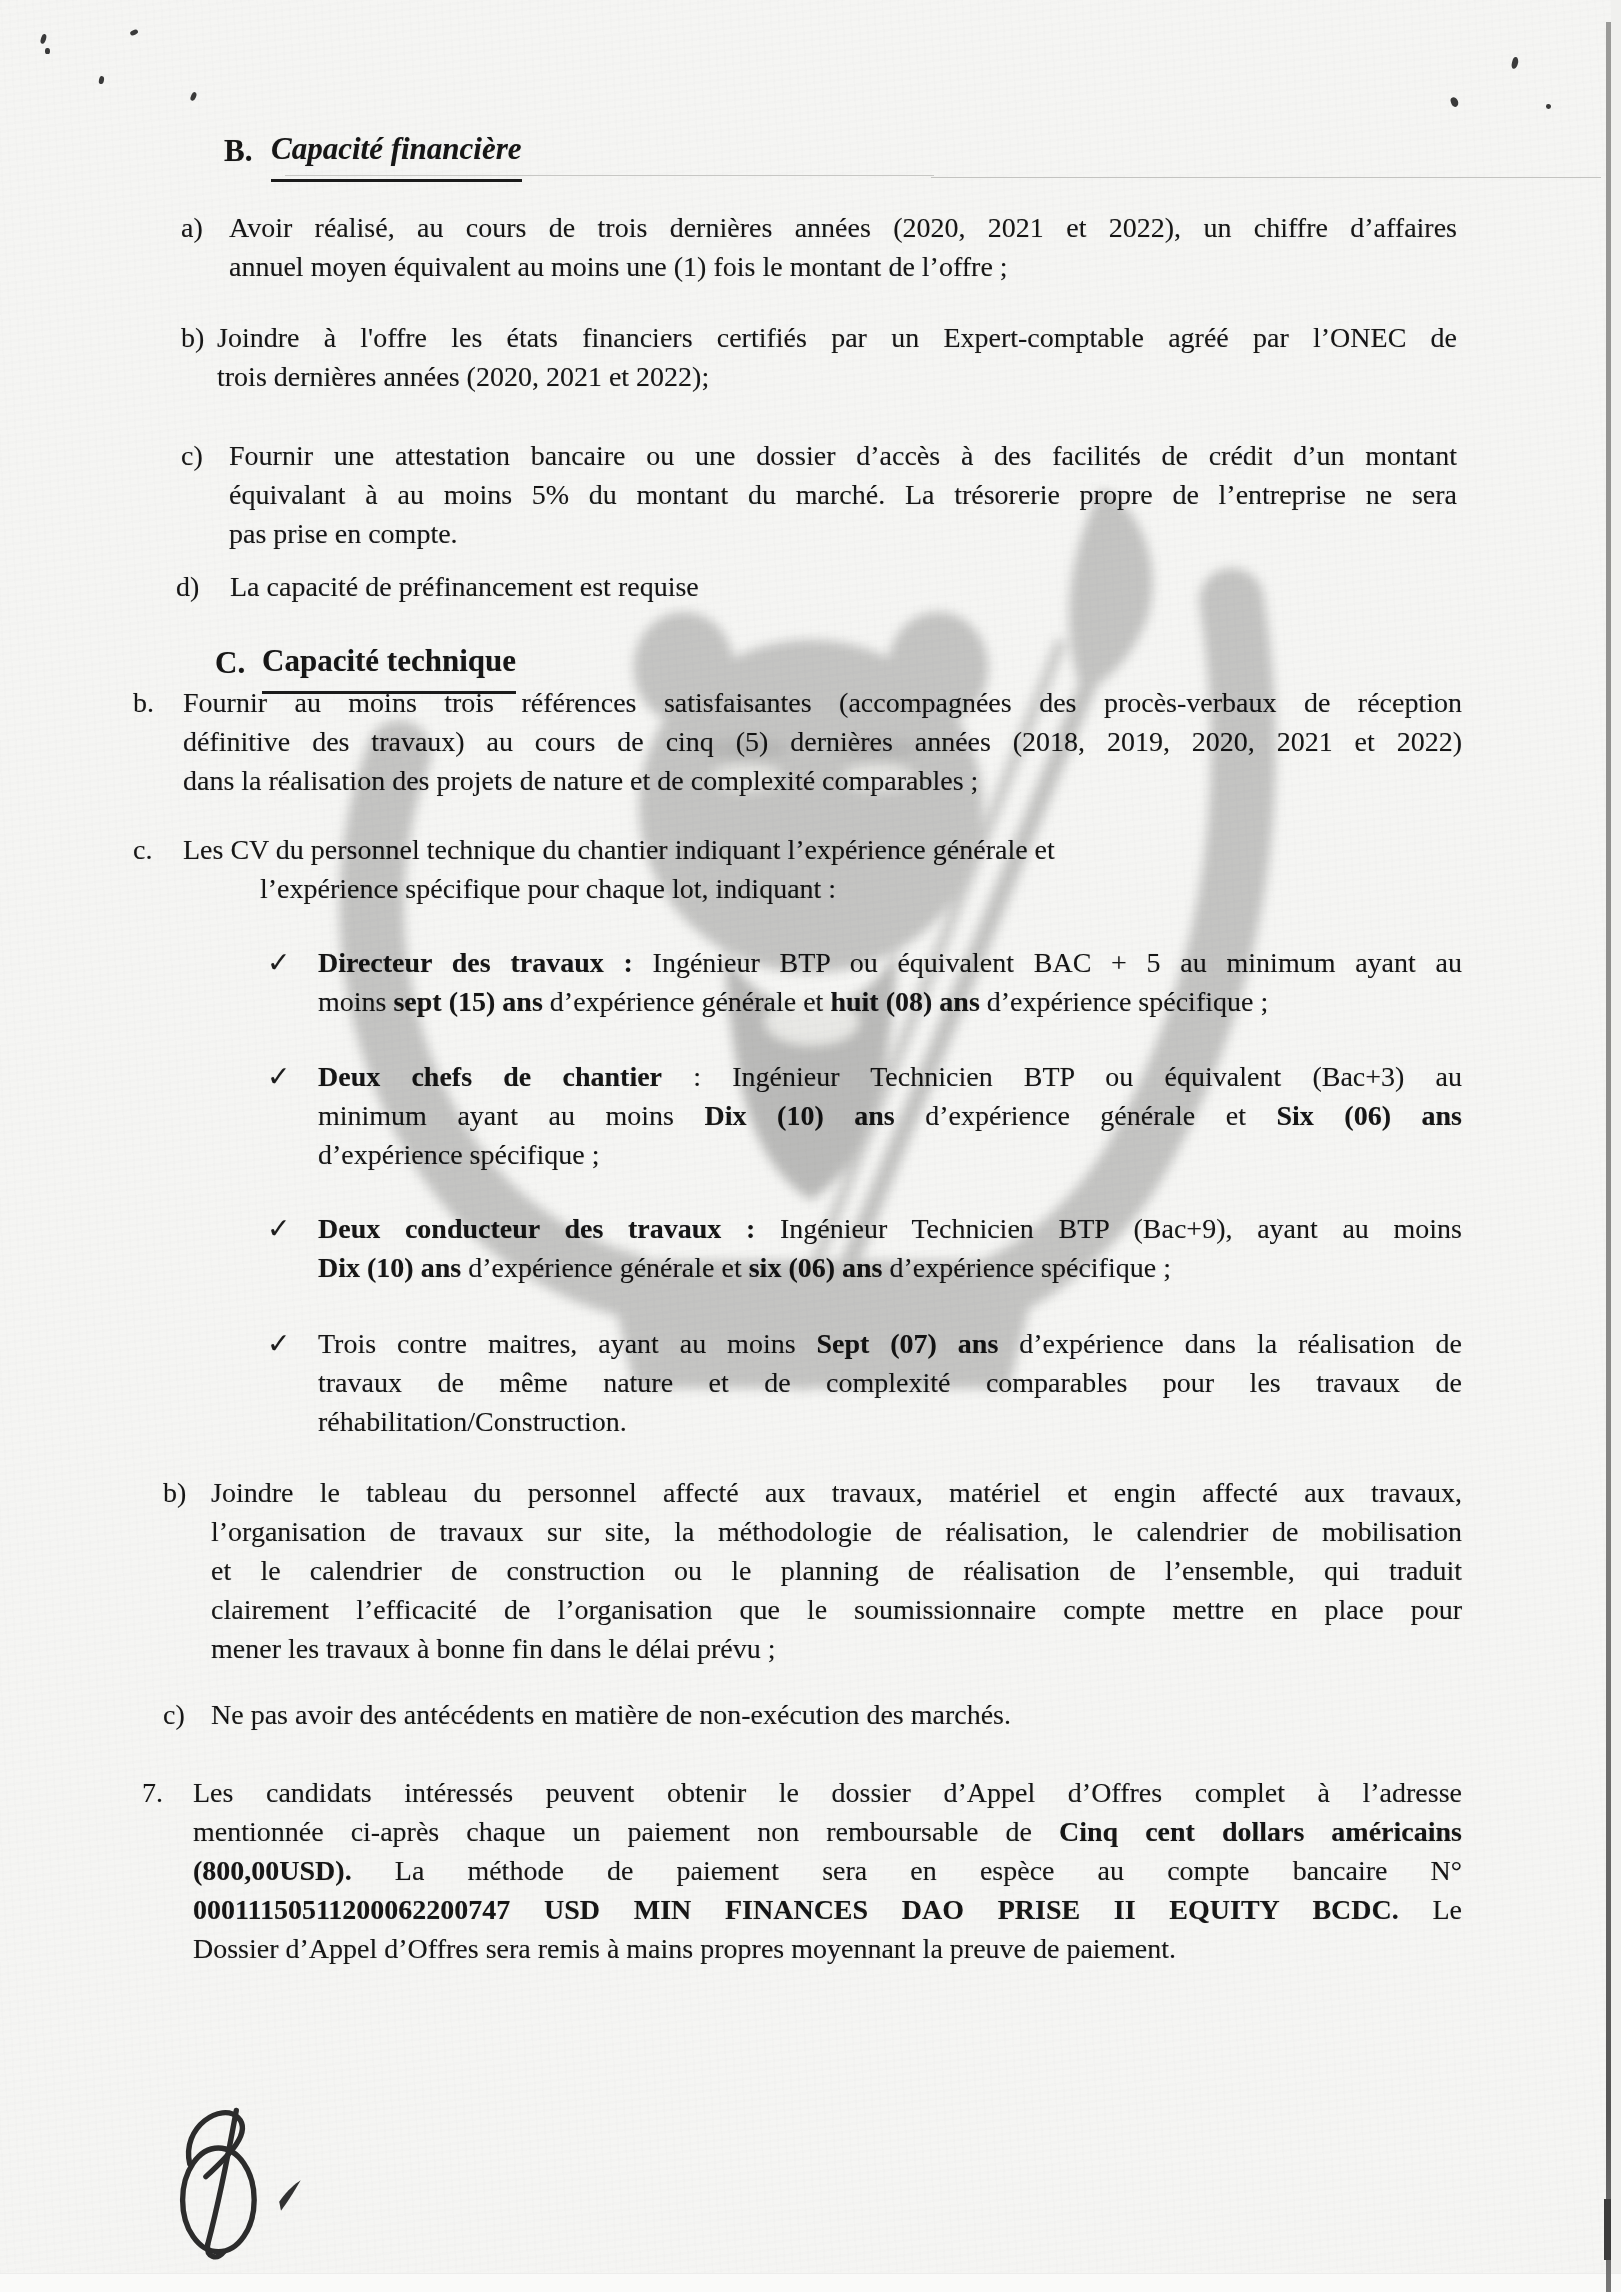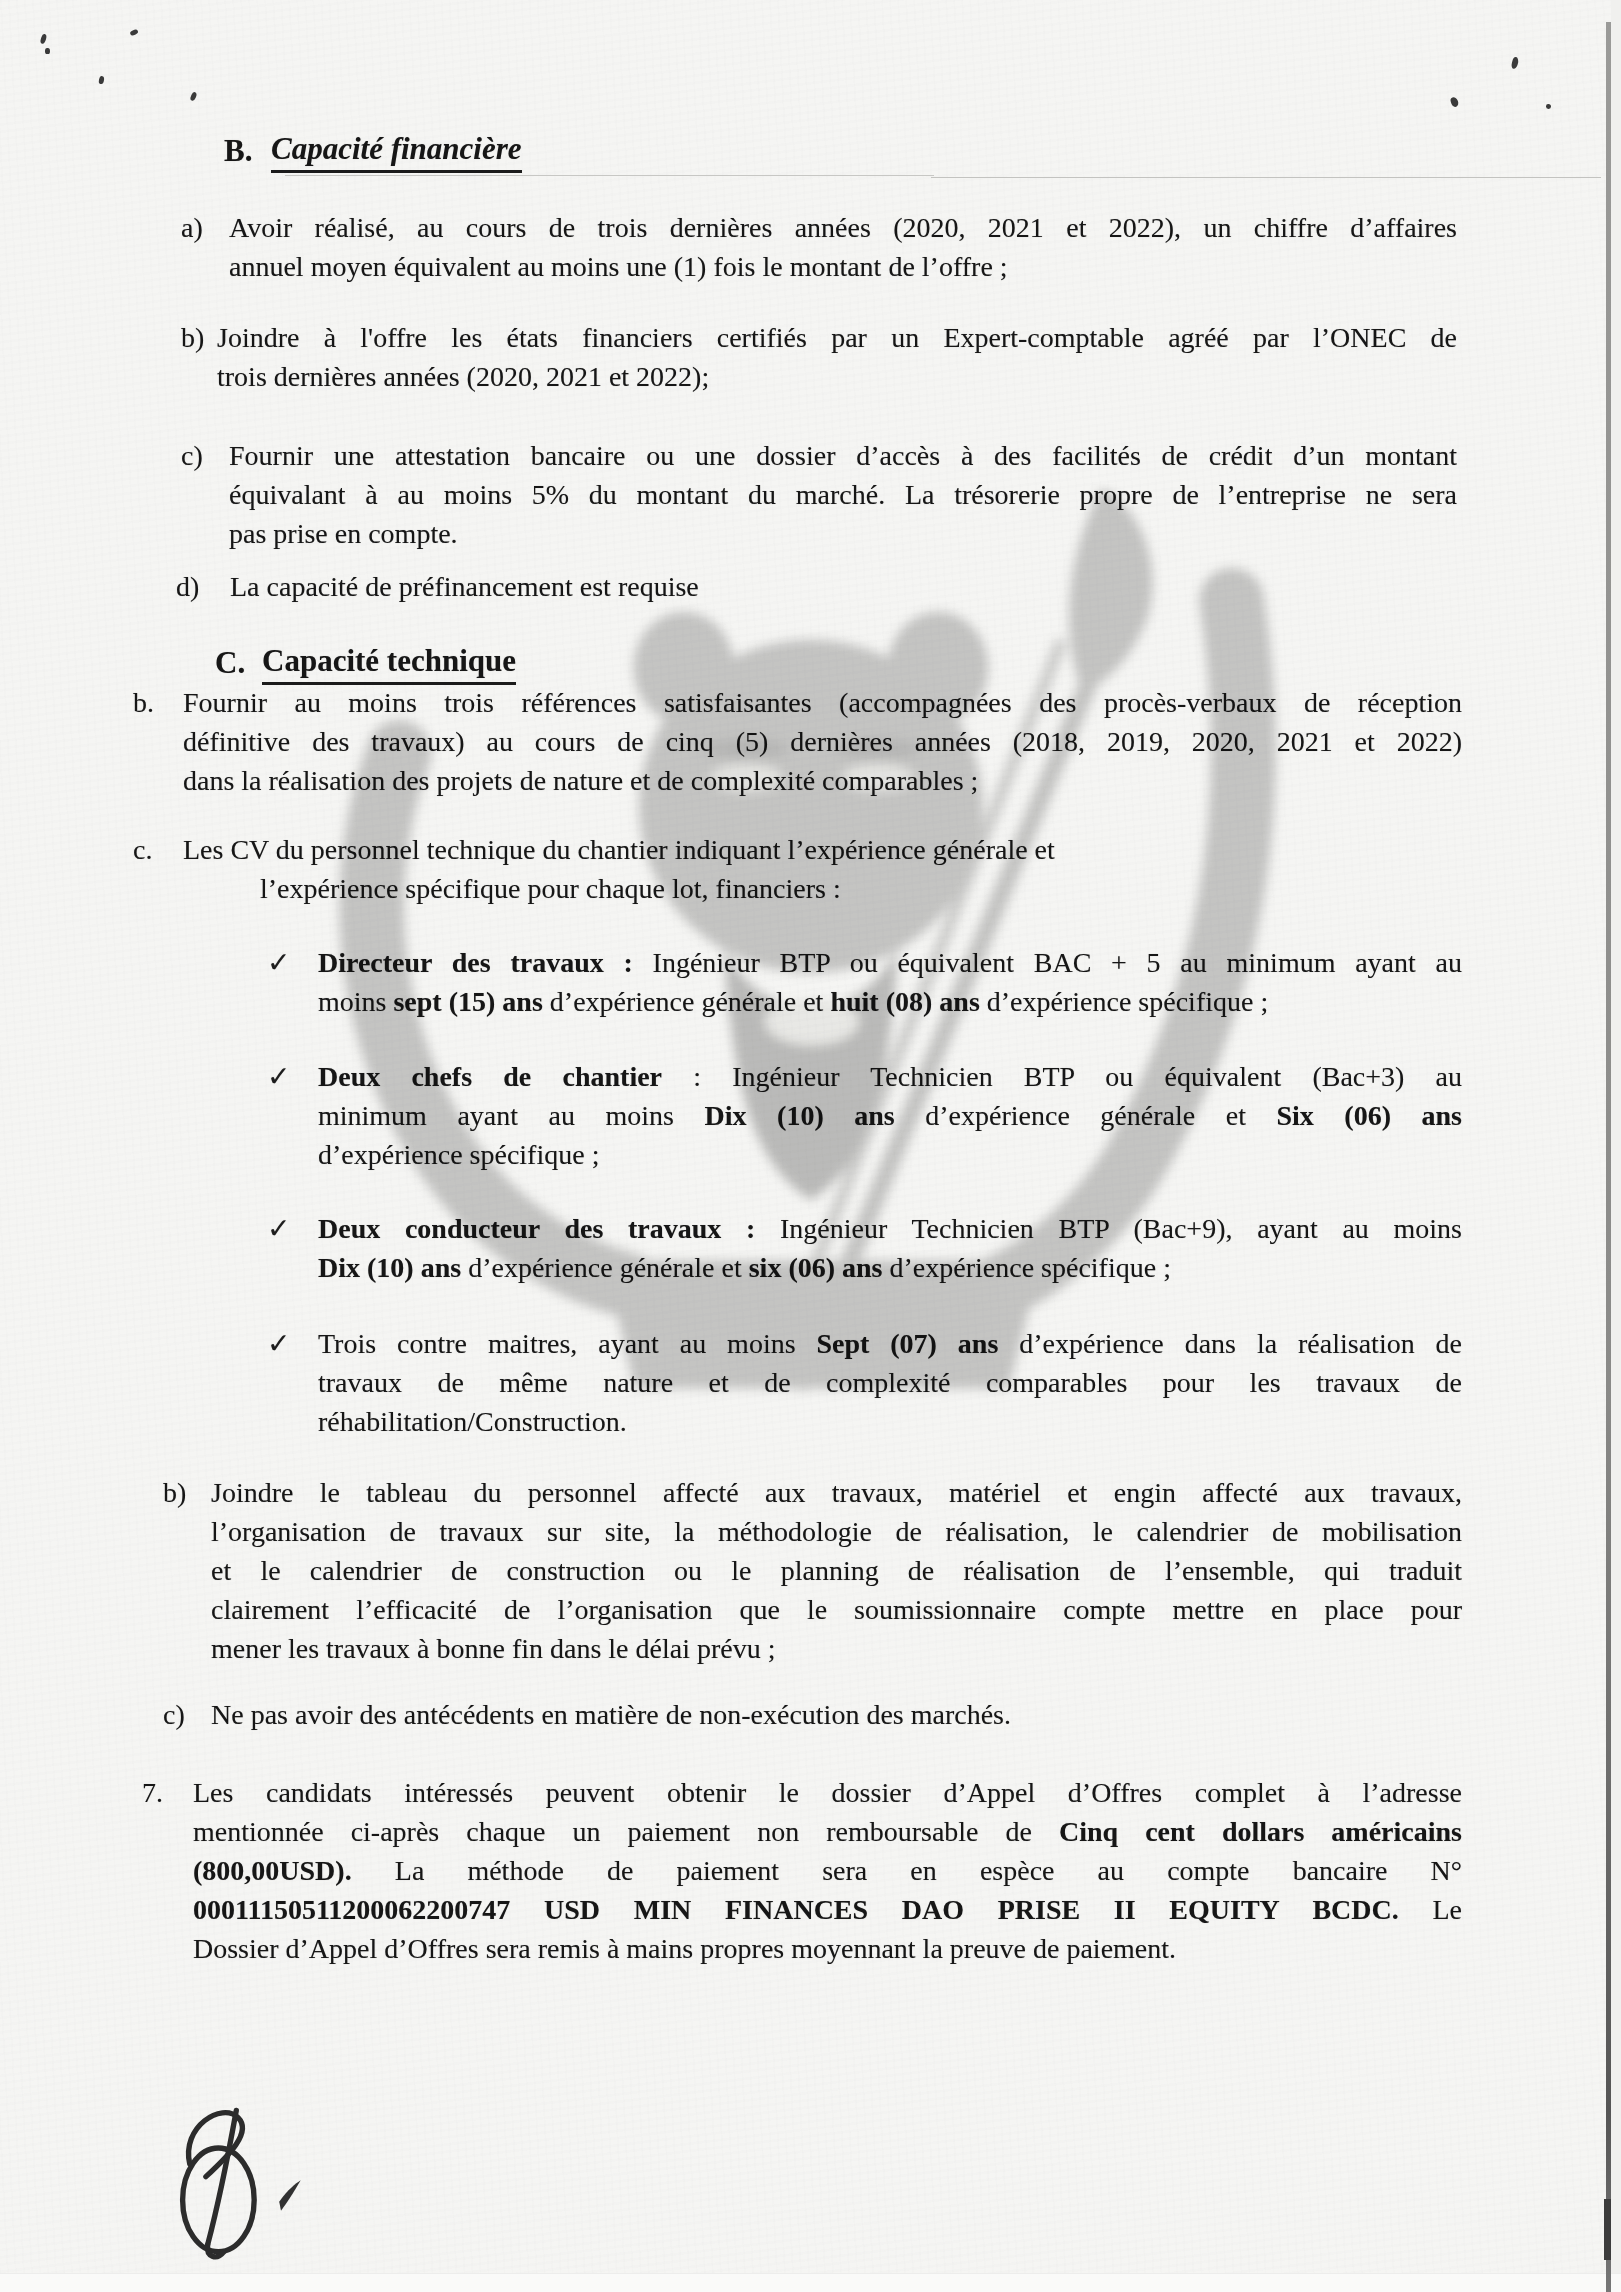--- a/index.html
+++ b/index.html
@@ -17,21 +17,21 @@
   #doc-content{position:absolute;inset:0;z-index:3;}
   .block{position:absolute;color:#161616;font-size:28px;text-shadow:0 0 0.9px rgba(10,10,10,.28);}
   .lbl{position:absolute;left:0;top:0;line-height:39px;}
   .check .lbl{font-family:"DejaVu Sans",sans-serif;font-size:28px;color:#1d1d1d;}
   .body{}
   .line{line-height:39px;}
   .line.j{text-align:justify;text-align-last:justify;}
   .bold{font-weight:bold;}
   .heading{font-weight:bold;font-size:31px;}
   .heading .lbl{font-weight:bold;}
-  .htitle{display:inline-block;border-bottom:3.6px solid #1b1b1b;padding-bottom:3px;line-height:36px;}
+  .htitle{display:inline-block;border-bottom:3.6px solid #1b1b1b;padding-bottom:12px;line-height:36px;}
   .heading.it .htitle{font-style:italic;}
   
   .artifact{position:absolute;z-index:2;}
   .speck{position:absolute;background:#3a3a3a;border-radius:45% 55% 50% 50%;z-index:4;}
   #faint-line-1{left:285px;top:175px;width:649px;height:0.9px;background:#c7c7c4;z-index:2;}
   #faint-line-2{left:931px;top:177px;width:670px;height:0.9px;background:#c3c3c0;z-index:2;}
   #right-edge-line{left:1606px;top:21.5px;width:4.5px;height:2271px;z-index:4;
     background:linear-gradient(180deg,#9a9a98 0%,#8a8a88 60%,#555 92%,#777 100%);}
   #right-edge-dark{left:1604px;top:2199px;width:7.2px;height:61px;background:#3c3c3c;z-index:5;}
   #right-margin-strip{left:1611px;top:0;width:9.9px;height:2293px;background:#f0f0ee;z-index:3;}
@@ -121,21 +121,21 @@
       <div class="body" style="margin-left: 50px;">
         <div class="line j"><span>Fournir au moins trois références satisfaisantes (accompagnées des procès-verbaux de réception</span></div>
         <div class="line j"><span>définitive des travaux) au cours de cinq (5) dernières années (2018, 2019, 2020, 2021 et 2022)</span></div>
         <div class="line"><span>dans la réalisation des projets de nature et de complexité comparables ;</span></div>
       </div>
     </div>
     <div class="block" style="top: 830px; left: 133px; width: 1329px;">
       <span class="lbl">c.</span>
       <div class="body" style="margin-left: 50px;">
         <div class="line"><span>Les CV du personnel technique du chantier indiquant l’expérience générale et</span></div>
-        <div class="line" style="padding-left: 77px;"><span>l’expérience spécifique pour chaque lot, financiers :</span></div>
+        <div class="line" style="padding-left: 77px;"><span>l’expérience spécifique pour chaque lot, indiquant :</span></div>
       </div>
     </div>
     <div class="block check" style="top: 943px; left: 267px; width: 1195px;">
       <span class="lbl">✓</span>
       <div class="body" style="margin-left: 51px;">
         <div class="line j"><span class="bold">Directeur des travaux :</span><span> Ingénieur BTP ou équivalent BAC + 5 au minimum ayant au</span></div>
         <div class="line"><span>moins </span><span class="bold">sept (15) ans</span><span> d’expérience générale et </span><span class="bold">huit (08) ans</span><span> d’expérience spécifique ;</span></div>
       </div>
     </div>
     <div class="block check" style="top: 1057px; left: 267px; width: 1195px;">

